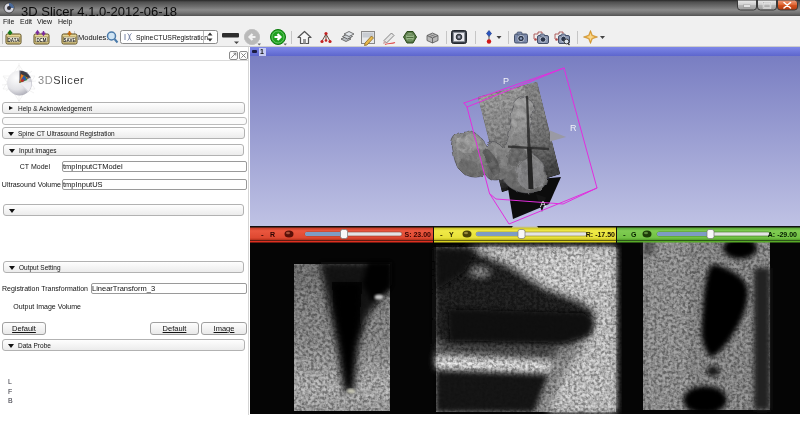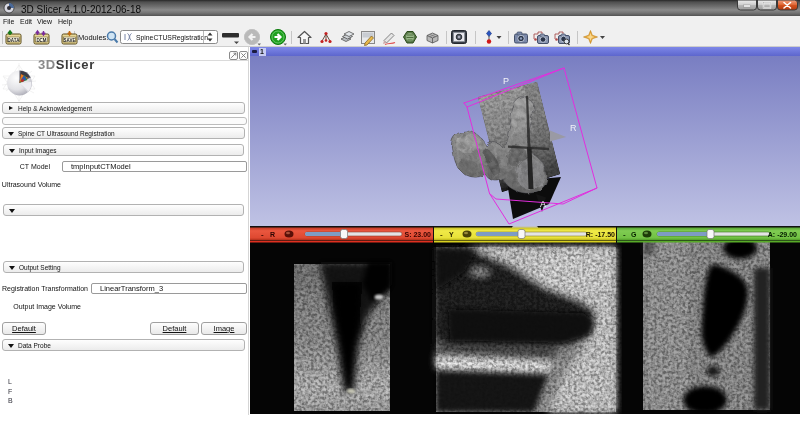--- a/index.html
+++ b/index.html
@@ -1,36 +1,36 @@
 <!DOCTYPE html>
 <html><head>
 <meta charset="utf-8">
 <style>
   html,body{margin:0;padding:0;width:800px;height:425px;overflow:hidden;background:#fff;
     font-family:"Liberation Sans", sans-serif;}
   #titlebar{position:absolute;left:0;top:0;width:800px;height:16px;
     background:linear-gradient(to bottom,#272727 0%,#4e4e4e 12%,#6e6e6e 40%,#8a8a8a 62%,#757575 80%,#525252 100%);}
-  #titletxt{position:absolute;left:21px;top:4px;font-size:10px;color:#0a0a0a;}
+  #titletxt{position:absolute;left:21px;top:4px;font-size:13px;color:#0a0a0a;}
   #menubar{position:absolute;left:0;top:16px;width:800px;height:13px;background:#f0f0f0;}
   .mitem{position:absolute;top:2px;font-size:7px;color:#111;}
   #toolbar{position:absolute;left:0;top:29px;width:800px;height:18px;background:#f0f0f0;
     border-bottom:1px solid #cdcdcd;box-sizing:border-box;}
   #leftpanel{position:absolute;left:0;top:47px;width:249px;height:368px;background:#fff;
     border-right:1px solid #d5d5d5;box-sizing:border-box;}
   #views{position:absolute;left:250px;top:47px;width:550px;height:368px;overflow:hidden;}
   .colbtn{position:absolute;left:2px;width:243px;height:12px;border:1px solid #b2b2b2;border-radius:3px;
     background:linear-gradient(to bottom,#fefefe,#ececec);font-size:6.5px;color:#111;box-sizing:border-box;}
   .colbtn .txt{position:absolute;left:15px;top:2px;}
   .arr-r{position:absolute;left:6px;top:3px;width:0;height:0;border-left:4.5px solid #111;
     border-top:2.8px solid transparent;border-bottom:2.8px solid transparent;}
   .arr-d{position:absolute;left:5px;top:4px;width:0;height:0;border-top:4.5px solid #111;
     border-left:3.2px solid transparent;border-right:3.2px solid transparent;}
   .lbl{position:absolute;font-size:7px;color:#111;}
   .combo{position:absolute;height:11px;border:1px solid #9a9a9a;border-radius:2px;background:#fff;
-    font-size:7.5px;color:#111;box-sizing:border-box;padding-left:8px;line-height:9.5px;}
+    font-size:7.5px;color:#111;box-sizing:border-box;padding-left:0;line-height:9.5px;}
   .pbtn{position:absolute;height:13px;border:1px solid #a0a0a0;border-radius:3px;
     background:linear-gradient(to bottom,#fdfdfd,#e9e9e9);font-size:7.5px;color:#111;
     text-align:center;box-sizing:border-box;line-height:11px;text-decoration:underline;}
 </style>
 </head>
 <body>
 <div id="titlebar"></div>
 <svg style="position:absolute;left:3px;top:2px" width="12" height="12" viewBox="0 0 12 12">
   <circle cx="6" cy="6" r="5" fill="#d8d8e0" stroke="#333" stroke-width="0.8"></circle>
   <path d="M6 1 A5 5 0 0 1 11 6 L6 6 Z" fill="#4a6a9a"></path>
@@ -251,41 +251,42 @@
     <path d="M19.5 22 L21 10 A12 12 0 0 1 29.5 15.5 Z" fill="#3a3a44"></path>
     <g transform="translate(19.5,22)">
       <path d="M0 0 L1.5 -9 L8.5 -5 Z" fill="#e87820"></path>
       <path d="M0 0 L5 -8 L8 -3 Z" fill="#2a8a3a" opacity="0.9"></path>
       <path d="M1.5 -3.5 L4.5 -7.5 L7 -4 L3.5 -1.5 Z" fill="#2255bb" opacity="0.9"></path>
       <path d="M1 -2 L3 -4.5 L5 -2.5 L2.5 -0.5 Z" fill="#cc2222" opacity="0.85"></path>
     </g>
     <path d="M19.5 22 L31.5 20.5 A12.5 12.5 0 0 1 28 31.5 Z" fill="#d8d8de"></path>
     <path d="M19.5 22 L31 21 A11.5 11.5 0 0 1 28.5 30 Z" fill="#eeeef2"></path>
   </svg>
-  <div style="position:absolute;left:38px;top:10px;font-size:13px;font-weight:bold;letter-spacing:0.6px;color:#8a8a8a;">3D<span style="color:#3a3a3a;">Slicer</span></div>
+  <div style="position:absolute;left:38px;top:27px;font-size:11px;font-weight:normal;letter-spacing:0.6px;color:#8a8a8a;">3D<span style="color:#3a3a3a;">Slicer</span></div>
 
   <div class="colbtn" style="top:55px;">
       <span class="arr-r"></span>
       <span class="txt">Help &amp; Acknowledgement</span>
     </div>
 
   <div style="position:absolute;left:2px;top:70px;width:243px;height:6px;border:1px solid #bcbcbc;border-radius:3px;background:#fbfbfb;"></div>
 
   <div class="colbtn" style="top:80px;">
       <span class="arr-d"></span>
       <span class="txt">Spine CT Ultrasound Registration</span>
     </div>
 
   <div class="colbtn" style="left:3px;top:97px;width:241px;">
       <span class="arr-d"></span>
       <span class="txt">Input Images</span>
     </div>
   <div class="lbl" style="left:0px;top:116px;width:50px;text-align:right;">CT Model</div>
   <div class="combo" style="left:62px;top:114px;width:185px;">tmpInputCTModel</div>
   <div class="lbl" style="left:0px;top:134px;width:61px;text-align:right;white-space:nowrap;">Ultrasound Volume</div>
+  <div class="combo" style="left:62px;top:132px;width:185px;">tmpInputUS</div>
 
   <div class="colbtn" style="left:3px;top:157px;width:241px;">
       <span class="arr-d"></span>
     </div>
 
   <div class="colbtn" style="left:3px;top:214px;width:241px;">
       <span class="arr-d"></span>
       <span class="txt">Output Setting</span>
     </div>
   <div class="lbl" style="left:0px;top:238px;width:88px;text-align:right;">Registration Transformation</div>

